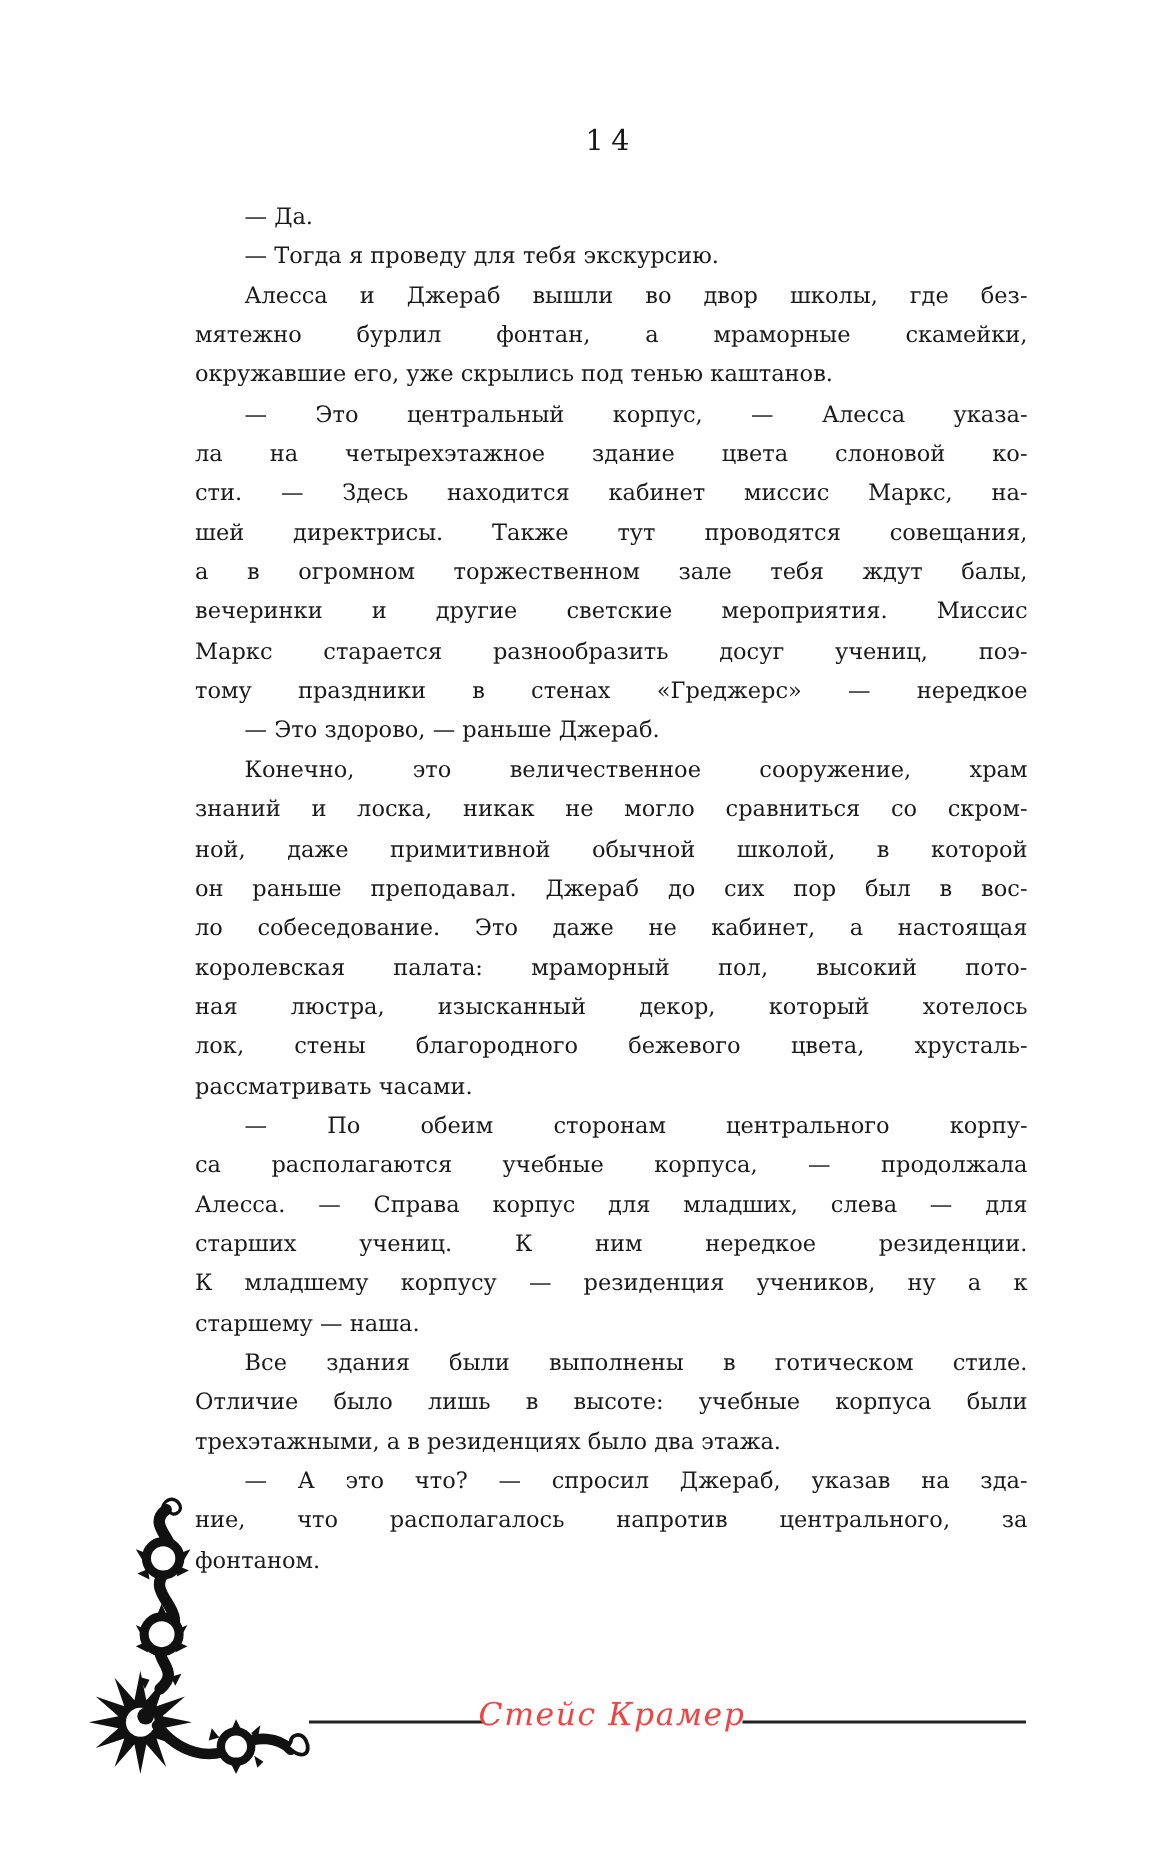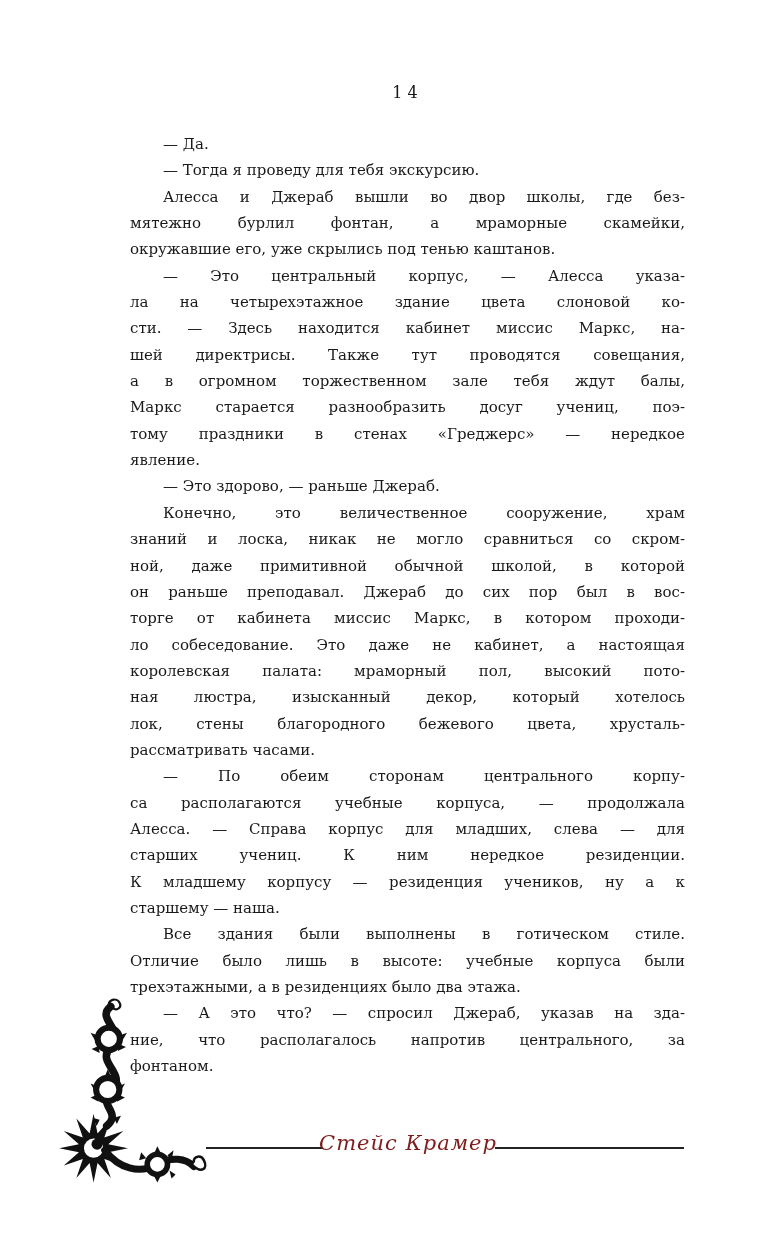--- a/index.html
+++ b/index.html
@@ -12,21 +12,21 @@
     overflow: hidden;
     font-family: "DejaVu Serif", "Liberation Serif", serif;
     color: #1a1a1a;
   }
   .page-number {
     position: absolute;
     top: 83px;
     left: 130px;
     width: 555px;
     text-align: center;
-    font-size: 16px;
+    font-size: 19px;
     letter-spacing: 5px;
     color: #161616;
   }
   .text-block {
     position: absolute;
     top: 131px;
     left: 130px;
     width: 555px;
   }
   .line {
@@ -47,21 +47,21 @@
   .footer-rule.right { left: 495px; top: 1147px; width: 189px; }
   .author-name {
     position: absolute;
     top: 1131px;
     left: 318px;
     width: 180px;
     text-align: center;
     font-size: 21px;
     font-style: italic;
     letter-spacing: 1px;
-    color: #7f1d1d;
+    color: #ef4444;
   }
   .corner-ornament {
     position: absolute;
     left: 46px;
     top: 996px;
     width: 164px;
     height: 190px;
   }
 </style>
 </head>
@@ -75,29 +75,28 @@
       <div class="line first last">— Да.</div>
       <div class="line first last">— Тогда я проведу для тебя экскурсию.</div>
       <div class="line first">Алесса и Джераб вышли во двор школы, где без-</div>
       <div class="line">мятежно бурлил фонтан, а мраморные скамейки,</div>
       <div class="line last">окружавшие его, уже скрылись под тенью каштанов.</div>
       <div class="line first">— Это центральный корпус, — Алесса указа-</div>
       <div class="line">ла на четырехэтажное здание цвета слоновой ко-</div>
       <div class="line">сти. — Здесь находится кабинет миссис Маркс, на-</div>
       <div class="line">шей директрисы. Также тут проводятся совещания,</div>
       <div class="line">а в огромном торжественном зале тебя ждут балы,</div>
+      <div class="line">вечеринки и другие светские мероприятия. Миссис</div>
       <div class="line">Маркс старается разнообразить досуг учениц, поэ-</div>
       <div class="line">тому праздники в стенах «Греджерс» — нередкое</div>
-      <div class="line last">явление.</div>
       <div class="line first last">— Это здорово, — раньше Джераб.</div>
       <div class="line first">Конечно, это величественное сооружение, храм</div>
       <div class="line">знаний и лоска, никак не могло сравниться со скром-</div>
       <div class="line">ной, даже примитивной обычной школой, в которой</div>
       <div class="line">он раньше преподавал. Джераб до сих пор был в вос-</div>
-      <div class="line">торге от кабинета миссис Маркс, в котором проходи-</div>
       <div class="line">ло собеседование. Это даже не кабинет, а настоящая</div>
       <div class="line">королевская палата: мраморный пол, высокий пото-</div>
       <div class="line">ная люстра, изысканный декор, который хотелось</div>
       <div class="line">лок, стены благородного бежевого цвета, хрусталь-</div>
       <div class="line last">рассматривать часами.</div>
       <div class="line first">— По обеим сторонам центрального корпу-</div>
       <div class="line">са располагаются учебные корпуса, — продолжала</div>
       <div class="line">Алесса. — Справа корпус для младших, слева — для</div>
       <div class="line">старших учениц. К ним нередкое резиденции.</div>
       <div class="line">К младшему корпусу — резиденция учеников, ну а к</div>

